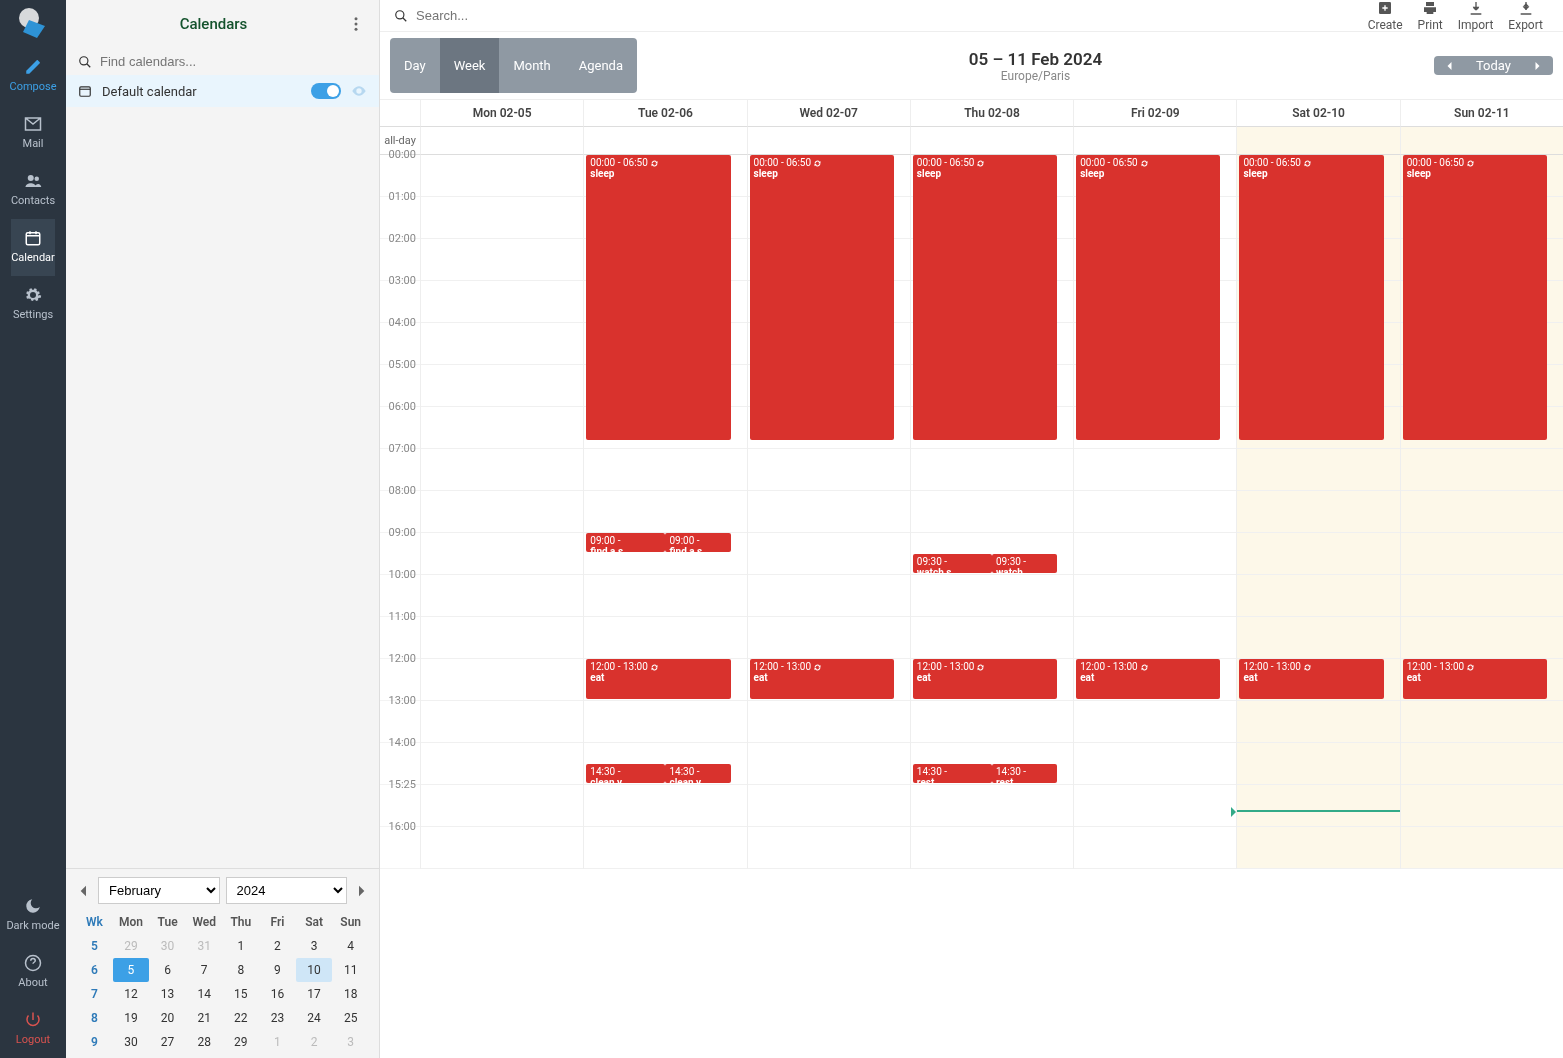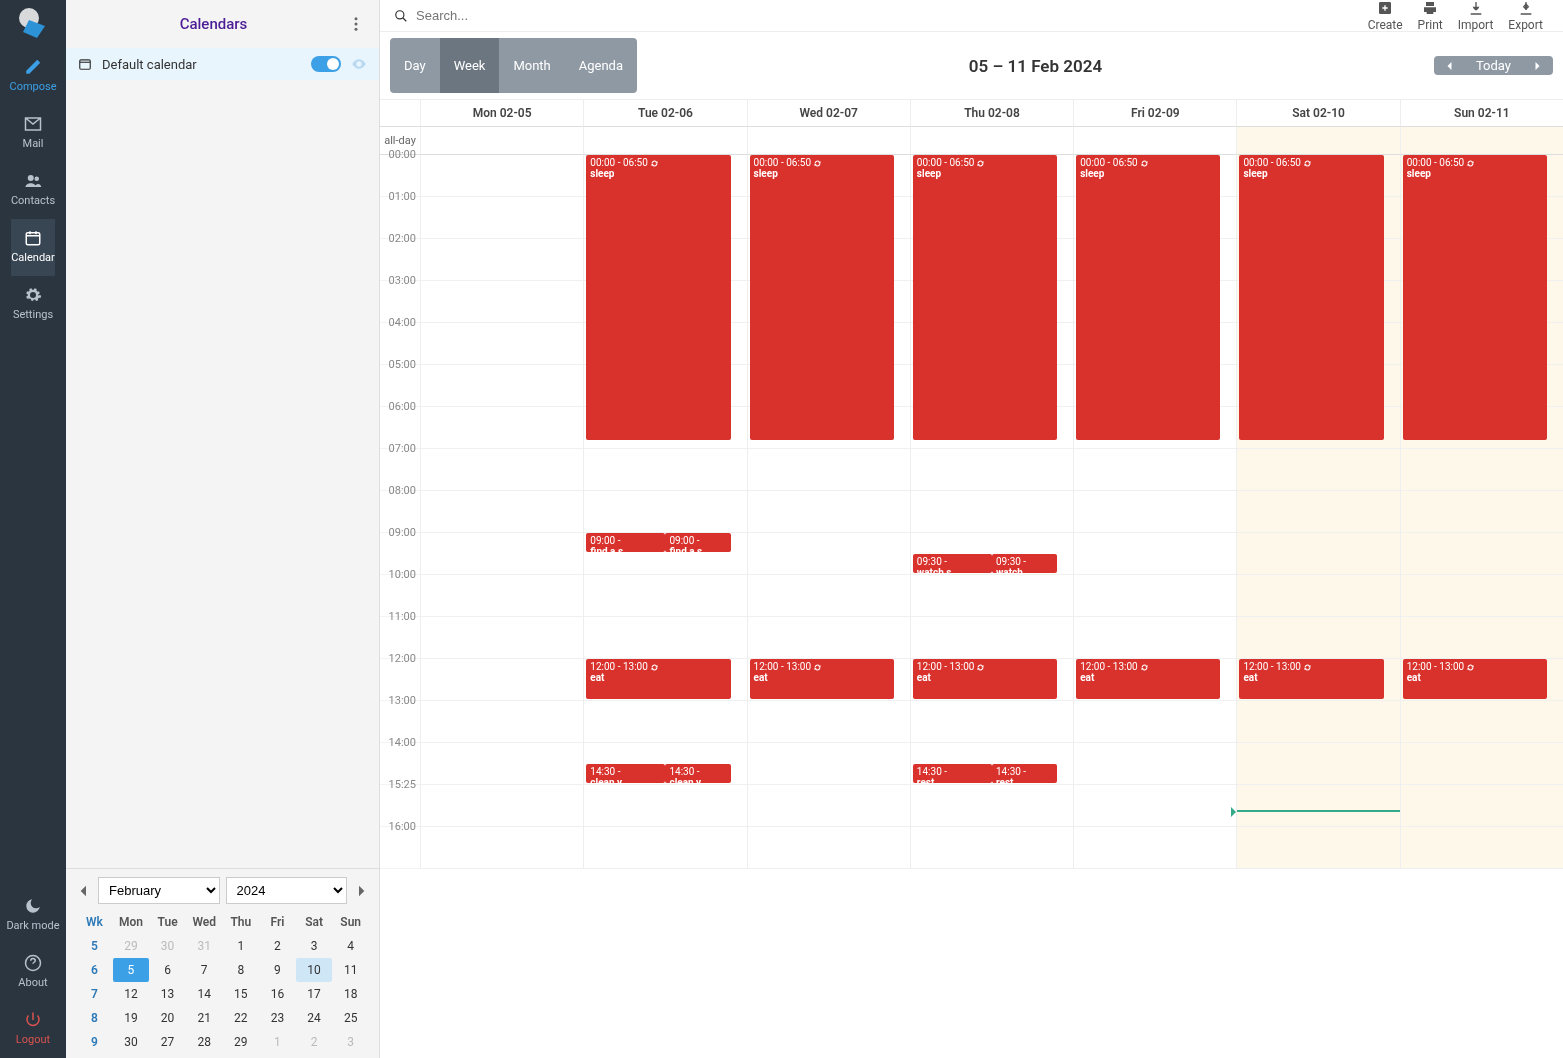--- a/index.html
+++ b/index.html
@@ -12,21 +12,21 @@
   .rail .logo svg { width: 36px; height: 36px; }
   .rail-item { display: flex; flex-direction: column; align-items: center; justify-content: center; padding: 10px 0 12px; cursor: pointer; font-size: 11px; gap: 4px; }
   .rail-item.compose { color: #3ca0e6; }
   .rail-item.active { background: #384552; color: #fff; }
   .rail-item.logout { color: #d9534f; }
   .rail .spacer { flex: 1; }
   .rail-item svg { width: 18px; height: 18px; fill: currentColor; }
 
   
   .sidebar { width: 314px; background: #f4f4f4; border-right: 1px solid #ddd; display: flex; flex-direction: column; }
-  .sidebar-head { display: flex; align-items: center; height: 48px; padding: 0 14px; font-size: 15px; color: #4c1d95; }
+  .sidebar-head { display: flex; align-items: center; height: 48px; padding: 0 14px; font-size: 15px; color: #14532d; }
   .sidebar-head .title { flex: 1; text-align: center; font-weight: 500; }
   .sidebar-head .menu-dots { width: 18px; height: 18px; fill: #666; cursor: pointer; }
   .cal-search { display: flex; align-items: center; padding: 6px 12px; gap: 8px; }
   .cal-search svg { width: 14px; height: 14px; fill: #999; }
   .cal-search input { flex: 1; border: none; background: transparent; outline: none; font-size: 13px; color: #444; }
   .cal-list { flex: 1; }
   .cal-row { display: flex; align-items: center; padding: 8px 12px; gap: 10px; background: #e9f5fd; }
   .cal-row .cal-ico { width: 14px; height: 14px; fill: #666; }
   .cal-row .cal-name { flex: 1; font-size: 13px; color: #333; }
   .toggle { width: 30px; height: 16px; background: #3ca0e6; border-radius: 8px; position: relative; }
@@ -160,20 +160,27 @@
 </div>
 
 <div class="sidebar">
   <div class="sidebar-head">
     <span class="title">Calendars</span>
     <svg class="menu-dots" viewBox="0 0 24 24">
         <circle cx="12" cy="5" r="2"></circle>
         <circle cx="12" cy="12" r="2"></circle>
         <circle cx="12" cy="19" r="2"></circle>
       </svg>
+  </div>
+  <div class="cal-search">
+    <svg viewBox="0 0 24 24">
+        <circle cx="10" cy="10" r="7" fill="none" stroke="currentColor" stroke-width="2"></circle>
+        <path d="M15 15l6 6" stroke="currentColor" stroke-width="2"></path>
+      </svg>
+    <input placeholder="Find calendars..." style="">
   </div>
   <div class="cal-list">
     <div class="cal-row">
       <svg class="cal-ico" viewBox="0 0 24 24">
           <rect x="3" y="5" width="18" height="16" rx="2" fill="none" stroke="currentColor" stroke-width="2"></rect>
           <path d="M3 9h18" stroke="currentColor" stroke-width="2"></path>
         </svg>
       <span class="cal-name">Default calendar</span>
       <div class="toggle"></div>
       <svg class="eye" viewBox="0 0 24 24">
@@ -305,20 +312,21 @@
 
   <div class="subbar">
     <div class="view-tabs">
       <div class="vt">Day</div>
       <div class="vt active">Week</div>
       <div class="vt">Month</div>
       <div class="vt">Agenda</div>
     </div>
     <div class="range-title">
       <div class="big">05 – 11 Feb 2024</div>
+      <div class="tz">Europe/Paris</div>
     </div>
     <div class="nav-right">
       <div class="nbtn">
           <svg viewBox="0 0 24 24">
             <path d="M15 4l-8 8 8 8"></path>
           </svg>
         </div>
       <div class="nbtn">Today</div>
       <div class="nbtn">
           <svg viewBox="0 0 24 24">

